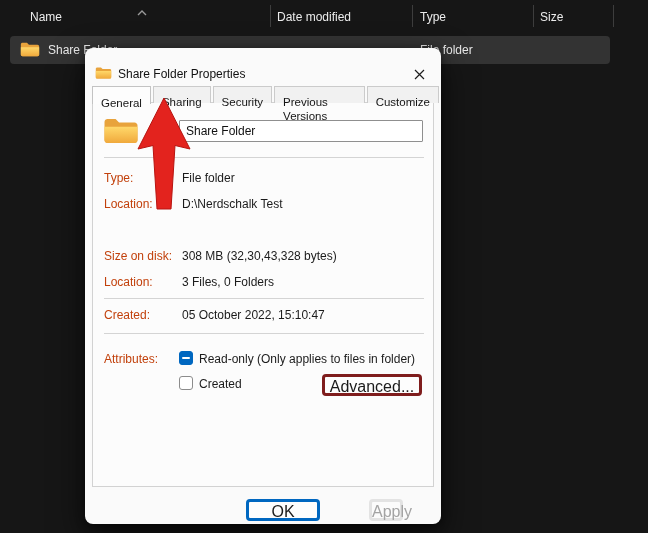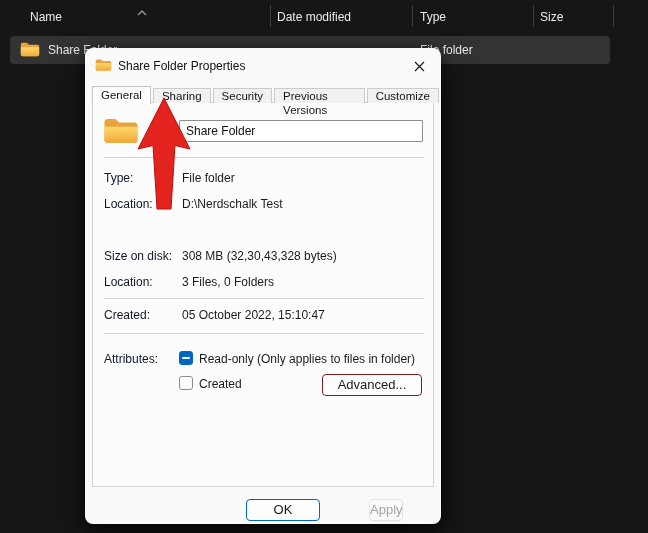--- a/index.html
+++ b/index.html
@@ -15,54 +15,54 @@
               background:#333333; border-radius:4px; color:#e9e9e9; font-size:12px; }
   .file-row .row-icon { position:absolute; left:10px; top:5px; }
   .file-row .row-name { position:absolute; left:38px; top:7px; }
   .file-row .row-type { position:absolute; left:410px; top:7px; }
 
   
   .dialog { position:absolute; left:85px; top:48px; width:356px; height:476px;
             background:#fafafa; border-radius:8px; color:#1b1b1b; font-size:12px;
             box-shadow:0 14px 34px rgba(0,0,0,.62), 0 2px 8px rgba(0,0,0,.45);
             z-index:5; }
-  .titlebar { position:absolute; left:0; top:0; width:100%; height:37px;padding-left:39px; }
+  .titlebar { position:absolute; left:0; top:8px; width:100%; height:37px;padding-left:39px; }
   .titlebar .dlg-icon { position:absolute; left:10px; top:10px; }
   .titlebar .dlg-title { position:absolute; left:33px; top:11px; font-size:12px; color:#111; }
   .close-btn { position:absolute; right:7px; top:7px; width:30px; height:23px;
                display:flex; align-items:center; justify-content:center; border-radius:4px; cursor:default; }
 
   .tabs { position:absolute; left:7px; top:37px; height:18px; display:flex; align-items:flex-end; z-index:3; }
-  .tab { height:15px; line-height:14px; padding:0 8px; font-size:11.5px; color:#151515;
+  .tab { height:15px; line-height:14px; padding:8px 8px; font-size:11.5px; color:#151515;
          background:#f1f1f1; border:1px solid #cbcbcb; border-bottom:none; margin-right:2px; }
   .tab.active { height:18px; line-height:17px; background:#fdfdfd; border-color:#c3c3c3;
                 margin-bottom:-1px; position:relative; z-index:4; }
 
   .page { position:absolute; left:7px; top:54px; width:342px; height:385px;
           background:#fcfcfc; border:1px solid #d2d2d2; }
 
   .big-folder { position:absolute; left:18px; top:68px; }
   .name-input { position:absolute; left:94px; top:72px; width:244px; height:22px;
                 border:1px solid #8f8f8f; background:#fff; font-family:"Liberation Sans",sans-serif;
                 font-size:12px; color:#111; padding:0 6px; border-radius:1px; }
   .hsep { position:absolute; left:19px; width:320px; height:1px; background:#d4d4d4; }
 
   .frow { position:absolute; left:19px; width:322px; height:14px; }
-  .flabel { position:absolute; left:0; top:0; color:#0f172a;text-align:center; }
+  .flabel { position:absolute; left:0; top:0; color:#c2410c;text-align:center; }
   .fvalue { position:absolute; left:78px; top:0; color:#1b1b1b; white-space:nowrap; }
 
   .cb { position:absolute; width:14px; height:14px; border-radius:3px; cursor:default; }
   .cb.ind { background:#0067c0; border:1px solid #0067c0; }
   .cb.ind::after { content:""; position:absolute; left:2px; top:5px; width:8px; height:2px;
                    background:#fff; border-radius:1px; }
   .cb.empty { background:#fff; border:1px solid #8c8c8c; }
   .cb-label { position:absolute; color:#1b1b1b; }
 
-  .btn { position:absolute; height:22px; background:#fdfdfd; border:1px solid #7f1d1d;
-         border-radius:4px; font-size:13px; color:#1b1b1b; text-align:center; line-height:20px;
+  .btn { position:absolute; height:22px; background:#fdfdfd; border:3px solid #7f1d1d;
+         border-radius:4px; font-size:16px; color:#1b1b1b; text-align:center; line-height:20px;
          font-family:"Liberation Sans",sans-serif; cursor:default; }
   .btn.primary { border-color:#0067c0;margin-left:44px; }
   .btn.disabled { color:#a3a3a3; border-color:#e3e3e3; background:#fbfbfb; }
 
   .annot-arrow { position:absolute; left:137px; top:97px; z-index:50; }
 </style>
 </head>
 <body>
 
 <div id="screen">

